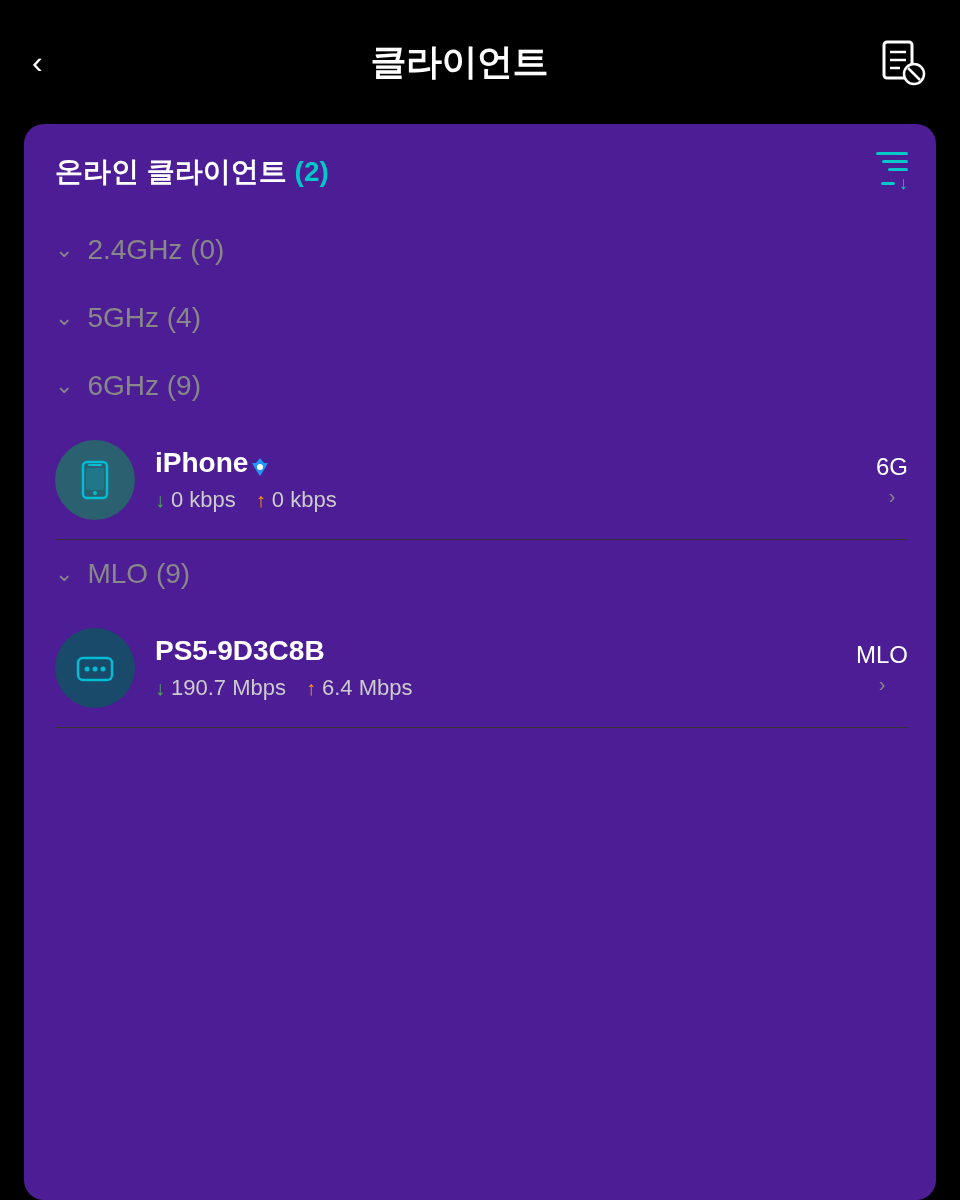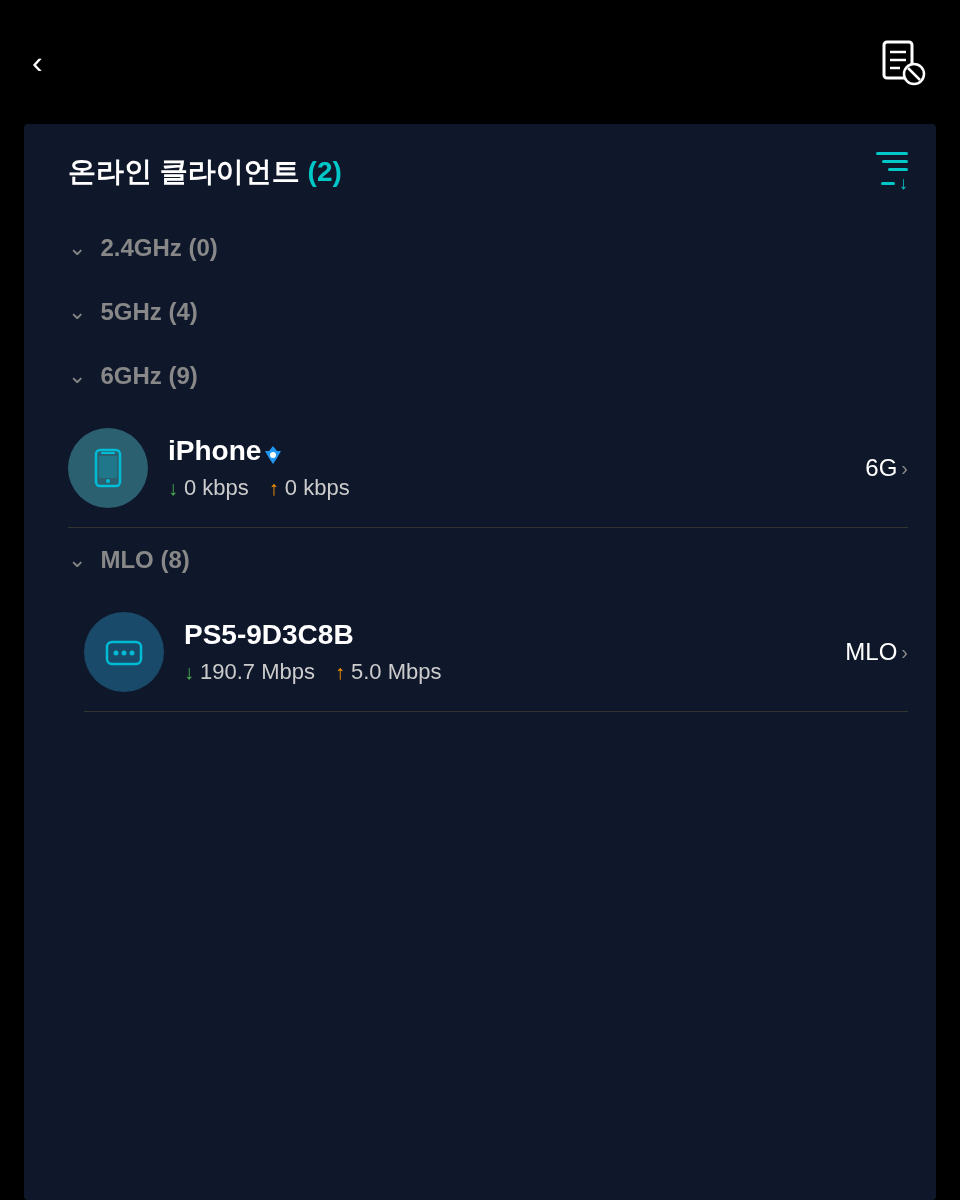--- a/index.html
+++ b/index.html
@@ -57,23 +57,23 @@
     }
 
     .block-icon-svg {
       width: 48px;
       height: 48px;
     }
 
     
     .main-card {
       margin: 8px 24px 0 24px;
-      background: #0f172a;
-      border-radius: 4px;
-      padding: 28px 0 0 16px;
+      background: #4c1d95;
+      border-radius: 20px;
+      padding: 28px 0 0 3px;
       flex: 1;
     }
 
     
     .section-header {
       display: flex;
       align-items: center;
       justify-content: space-between;
       padding: 0 28px 24px 28px;
     }
@@ -115,23 +115,23 @@
       cursor: pointer;
     }
 
     .chevron {
       color: #888;
       font-size: 22px;
       line-height: 1;
     }
 
     .band-label {
-      font-size: 24px;
+      font-size: 28px;
       color: #888;
-      font-weight: 700;
+      font-weight: 400;
     }
 
     
     .device-item {
       display: flex;
       align-items: center;
       padding: 20px 28px;
       gap: 20px;
       position: relative;
     }
@@ -206,20 +206,21 @@
       font-size: 20px;
     }
 
     .device-band {
       display: flex;
       align-items: center;
       gap: 4px;
       font-size: 24px;
       color: #fff;
       font-weight: 500;
+      flex-direction: column;
     }
 
     .chevron-right {
       color: #888;
       font-size: 20px;
     }
 
     
     .phone-icon-svg {
       width: 42px;
@@ -237,20 +238,21 @@
       align-items: center;
     }
   </style>
 </head>
 <body>
 
 <div class="screen">
 
   <div class="header">
     <div class="header-back">‹</div>
+    <div class="header-title">클라이언트</div>
     <div class="header-icon">
       <svg class="block-icon-svg" viewBox="0 0 48 48" fill="none" xmlns="http://www.w3.org/2000/svg">
 
         <rect x="6" y="4" width="28" height="36" rx="3" stroke="white" stroke-width="3" fill="none"></rect>
         <line x1="12" y1="14" x2="28" y2="14" stroke="white" stroke-width="2.5"></line>
         <line x1="12" y1="22" x2="28" y2="22" stroke="white" stroke-width="2.5"></line>
         <line x1="12" y1="30" x2="22" y2="30" stroke="white" stroke-width="2.5"></line>
 
         <circle cx="36" cy="36" r="10" fill="#000" stroke="white" stroke-width="2.5"></circle>
         <line x1="30" y1="30" x2="42" y2="42" stroke="white" stroke-width="2.5"></line>
@@ -331,25 +333,25 @@
       </div>
       <div class="device-band">
         <span>6G</span>
         <span class="chevron-right">›</span>
       </div>
     </div>
 
     <div class="band-group">
       <div class="band-header">
         <span class="chevron">⌄</span>
-        <span class="band-label">MLO (8)</span>
-      </div>
-    </div>
-
-    <div class="device-item" style="border-bottom:none;margin-left:16px;">
+        <span class="band-label">MLO (9)</span>
+      </div>
+    </div>
+
+    <div class="device-item" style="border-bottom:none;">
       <div class="device-avatar device-avatar-ps">
         <svg class="ps-icon-svg" viewBox="0 0 44 44" fill="none" xmlns="http://www.w3.org/2000/svg">
 
           <rect x="5" y="12" width="34" height="22" rx="5" stroke="#00bcd4" stroke-width="2.5" fill="none"></rect>
 
           <circle cx="14" cy="23" r="2.5" fill="#00bcd4"></circle>
           <circle cx="22" cy="23" r="2.5" fill="#00bcd4"></circle>
           <circle cx="30" cy="23" r="2.5" fill="#00bcd4"></circle>
         </svg>
       </div>
@@ -357,21 +359,21 @@
         <div class="device-name-row">
           <span class="device-name">PS5-9D3C8B</span>
         </div>
         <div class="device-speeds">
           <div class="speed-item">
             <span class="arrow-down">↓</span>
             <span>190.7 Mbps</span>
           </div>
           <div class="speed-item">
             <span class="arrow-up">↑</span>
-            <span>5.0 Mbps</span>
+            <span>6.4 Mbps</span>
           </div>
         </div>
       </div>
       <div class="device-band">
         <span>MLO</span>
         <span class="chevron-right">›</span>
       </div>
     </div>
 
   </div>

